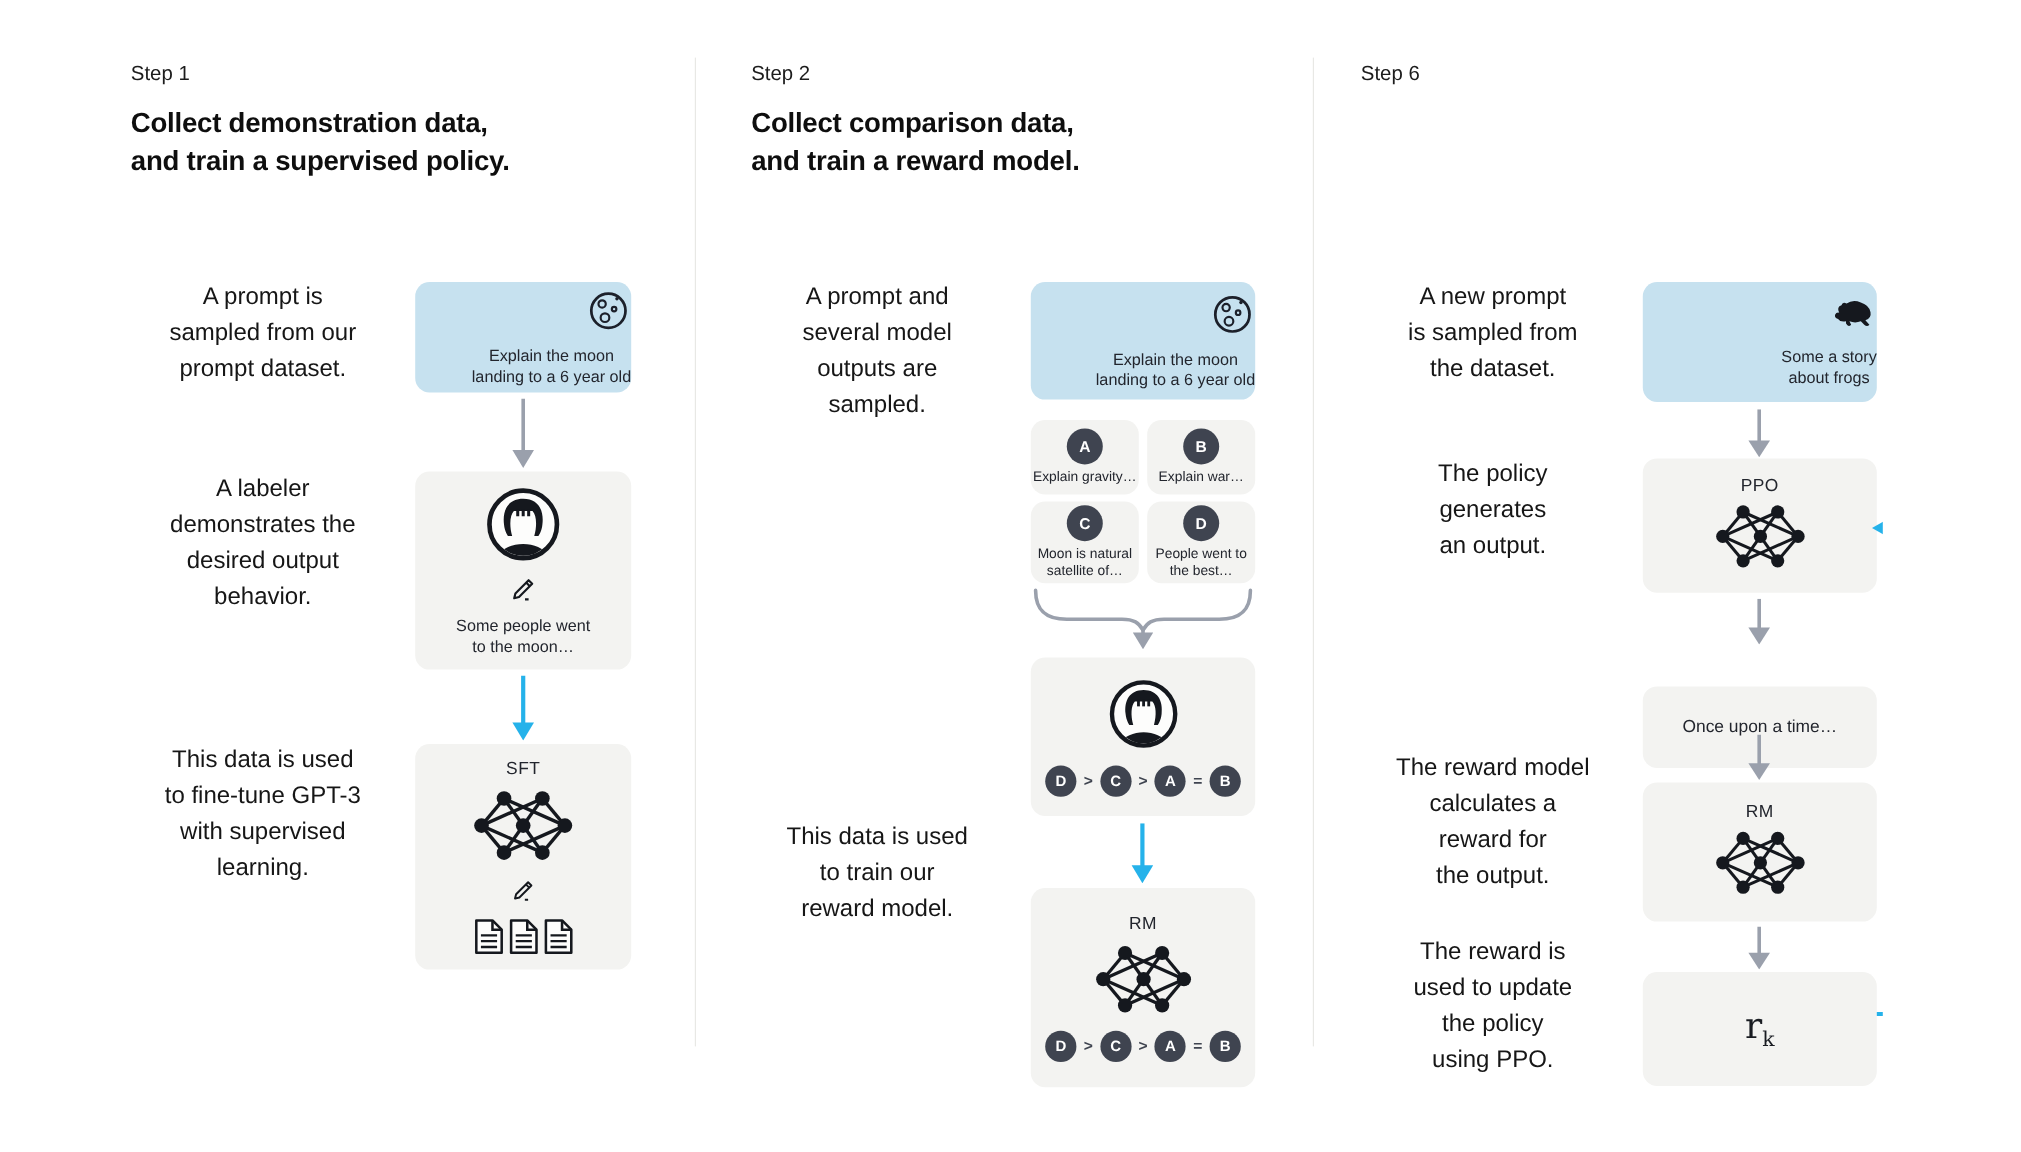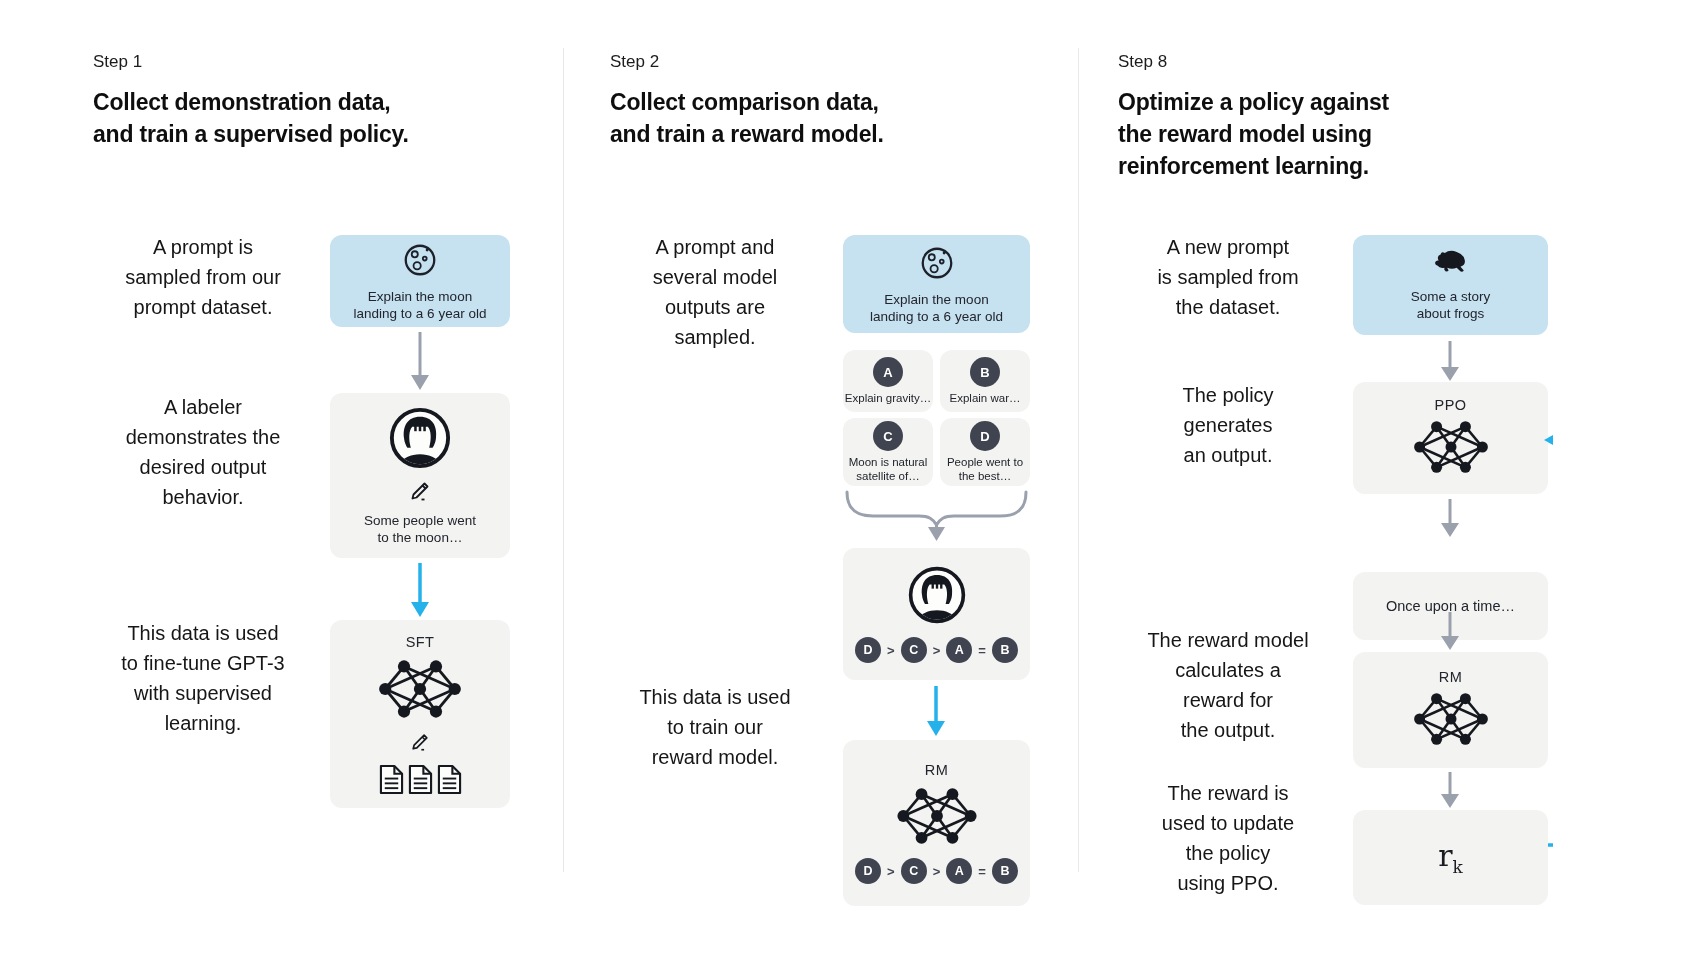--- a/index.html
+++ b/index.html
@@ -1,26 +1,26 @@
 <!DOCTYPE html>
 <html><head>
 <meta charset="utf-8">
 <style>
   html,body{margin:0;padding:0;background:#ffffff;}
   .canvas{
     position:relative;width:1553px;height:960px;background:#ffffff;
-    font-family:"Liberation Sans",sans-serif;color:#141414;overflow:hidden;
+    font-family:"Liberation Sans",sans-serif;color:#141414;overflow:hidden;margin-left:16px;
   }
   .abs{position:absolute;}
   .preline{white-space:pre-line;}
   .step-label{font-size:17px;color:#1c1c1c;}
   .step-title{font-size:23px;font-weight:bold;line-height:32px;color:#0e0e0e;letter-spacing:-0.2px;}
   .caption{font-size:20px;line-height:30px;color:#161616;text-align:center;}
   .box{border-radius:12px;display:flex;flex-direction:column;align-items:center;justify-content:center;text-align:center;box-sizing:border-box;}
-  .box.blue{background:#c6e1ef;}
+  .box.blue{background:#c6e1ef;align-items:flex-end;}
   .box.gray{background:#f3f3f1;}
   .box-text{font-size:13.5px;line-height:17px;color:#22252d;}
   .box-text-sm{font-size:11.5px;line-height:14px;color:#22252d;}
   .model-label{font-size:14.5px;color:#22252d;letter-spacing:0.4px;}
   .badge{width:30px;height:30px;border-radius:50%;background:#3f4450;color:#ffffff;
          font-weight:bold;font-size:13px;display:flex;align-items:center;justify-content:center;flex:0 0 auto;}
   .badge.sm{width:26px;height:26px;font-size:12.5px;}
   .rank-row{display:flex;align-items:center;gap:4px;}
   .rank-op{color:#3f4450;font-weight:bold;font-size:13px;padding:0 2px;}
   .divider{position:absolute;width:1px;background:#e8e8e5;}
@@ -291,24 +291,21 @@
       <span class="badge sm">D</span>
       <span class="rank-op">&gt;</span>
       <span class="badge sm">C</span>
       <span class="rank-op">&gt;</span>
       <span class="badge sm">A</span>
       <span class="rank-op">=</span>
       <span class="badge sm">B</span>
     </div>
   </div>
 
-  <div class="abs step-label" style="left:1118px;top:52px">Step 8</div>
-  <div class="abs step-title preline" style="left:1118px;top:86px;width:420px">Optimize a policy against
-the reward model using
-reinforcement learning.</div>
+  <div class="abs step-label" style="left:1118px;top:52px">Step 6</div>
 
   <div class="abs caption preline" style="left:1118px;top:232px;width:220px">A new prompt
 is sampled from
 the dataset.</div>
   <div class="abs caption preline" style="left:1118px;top:380px;width:220px">The policy
 generates
 an output.</div>
   <div class="abs caption preline" style="left:1118px;top:625px;width:220px">The reward model
 calculates a
 reward for

